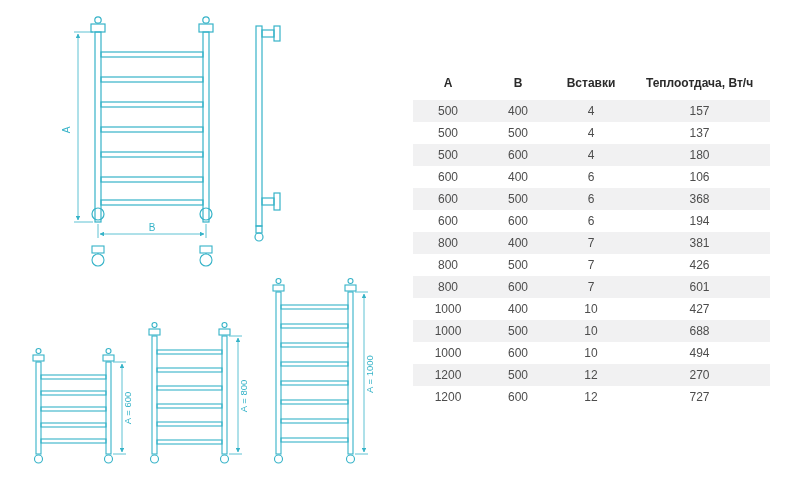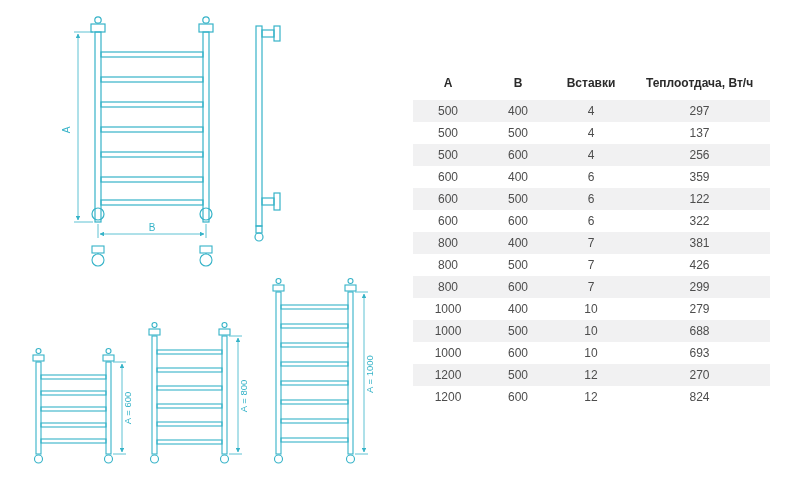--- a/index.html
+++ b/index.html
@@ -175,95 +175,95 @@
           <th>В</th>
           <th>Вставки</th>
           <th>Теплоотдача, Вт/ч</th>
         </tr>
       </thead>
     <tbody id="table-body">
         <tr>
           <td>500</td>
           <td>400</td>
           <td>4</td>
-          <td>297</td>
+          <td>157</td>
         </tr>
         <tr>
           <td>500</td>
           <td>500</td>
           <td>4</td>
           <td>137</td>
         </tr>
         <tr>
           <td>500</td>
           <td>600</td>
           <td>4</td>
-          <td>256</td>
+          <td>180</td>
         </tr>
         <tr>
           <td>600</td>
           <td>400</td>
           <td>6</td>
-          <td>359</td>
+          <td>106</td>
         </tr>
         <tr>
           <td>600</td>
           <td>500</td>
           <td>6</td>
-          <td>122</td>
+          <td>368</td>
         </tr>
         <tr>
           <td>600</td>
           <td>600</td>
           <td>6</td>
-          <td>322</td>
+          <td>194</td>
         </tr>
         <tr>
           <td>800</td>
           <td>400</td>
           <td>7</td>
           <td>381</td>
         </tr>
         <tr>
           <td>800</td>
           <td>500</td>
           <td>7</td>
           <td>426</td>
         </tr>
         <tr>
           <td>800</td>
           <td>600</td>
           <td>7</td>
-          <td>299</td>
+          <td>601</td>
         </tr>
         <tr>
           <td>1000</td>
           <td>400</td>
           <td>10</td>
-          <td>279</td>
+          <td>427</td>
         </tr>
         <tr>
           <td>1000</td>
           <td>500</td>
           <td>10</td>
           <td>688</td>
         </tr>
         <tr>
           <td>1000</td>
           <td>600</td>
           <td>10</td>
-          <td>693</td>
+          <td>494</td>
         </tr>
         <tr>
           <td>1200</td>
           <td>500</td>
           <td>12</td>
           <td>270</td>
         </tr>
         <tr>
           <td>1200</td>
           <td>600</td>
           <td>12</td>
-          <td>824</td>
+          <td>727</td>
         </tr>
       </tbody>
   </table>
 </div>
 
 </body></html>

